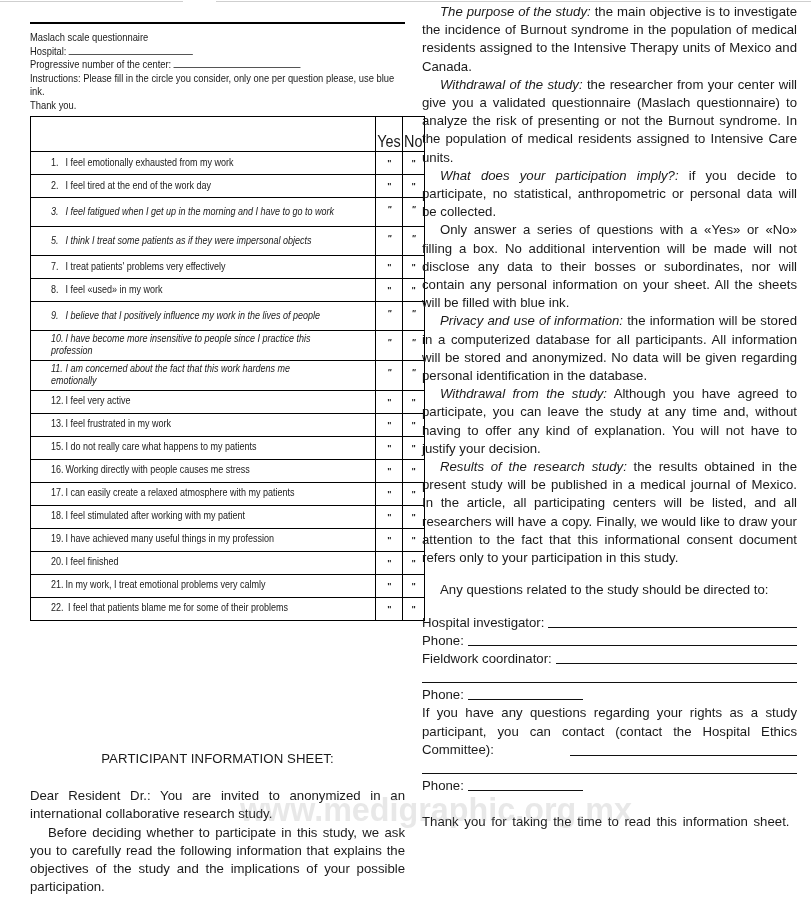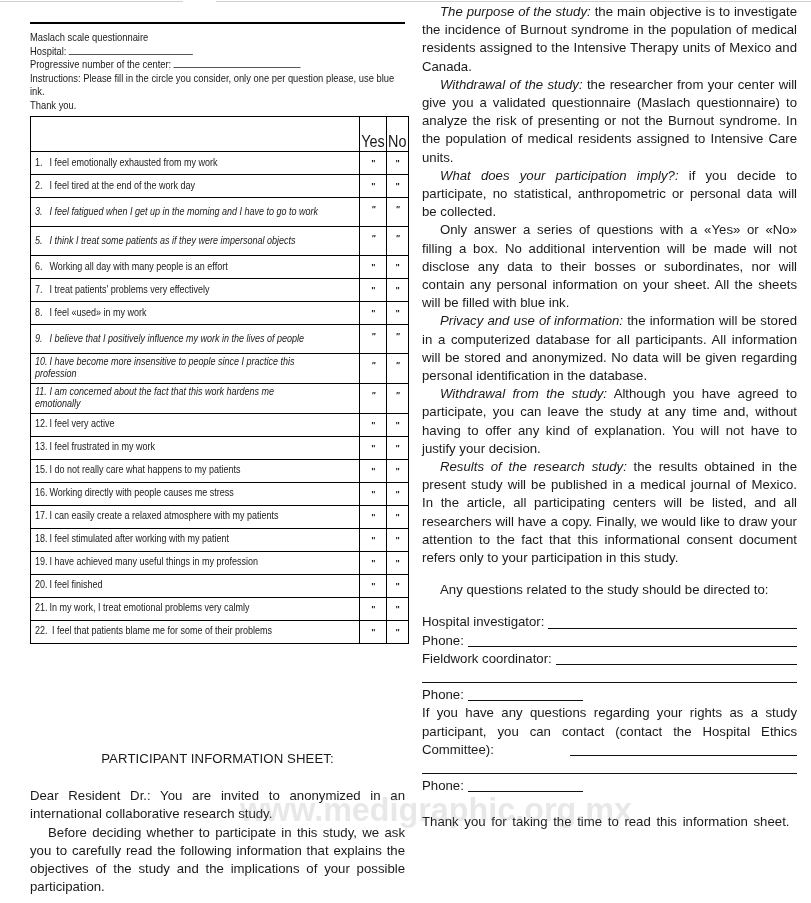--- a/index.html
+++ b/index.html
@@ -11,42 +11,42 @@
 
     
     .left-col { position: absolute; left: 30px; top: 0; width: 375px; }
     .thick-rule { position: absolute; left: 0; top: 22px; width: 375px; height: 2px; background: #000; }
     .form-header { position: absolute; left: 0; top: 31px; width: 375px; font-size: 10.2px; line-height: 13.6px; transform: scaleX(0.92); transform-origin: left top; width: 408px; }
     .form-header .blank { display: inline-block; border-bottom: 1px solid #555; vertical-align: baseline; height: 9px; }
 
     .q-table { position: absolute; left: 0; top: 116px; width: 375px; border-collapse: collapse; border: 1px solid #000; }
     .q-table td, .q-table th { border: 1px solid #000; font-weight: normal; font-size: 10px; }
     .q-table th { height: 25px; }
-    .q-table .q-text { width: 300px; padding: 2px 6px 2px 4px; vertical-align: middle; line-height: 12.4px; }
+    .q-table .q-text { width: 300px; padding: 2px 6px 2px 20px; vertical-align: middle; line-height: 12.4px; }
     .q-table .q-text span.inner { display: block; transform: scaleX(0.9); transform-origin: left center; width: 318px; }
     .q-table .q-num { display: inline-block; width: 16px; }
     .q-table .opt { width: 37px; text-align: center; vertical-align: top; padding-top: 5px; }
     .q-table th.opt { vertical-align: middle; padding-top: 16px; font-size: 16px; }
     .q-table th.opt span { display: inline-block; transform: scaleX(0.9); }
     .opt-mark { display: inline-block; font-size: 9px; line-height: 6px; letter-spacing: -0.5px; color: #222; font-weight: bold; cursor: pointer; }
     .row-1 { height: 23px; }
     .row-2 { height: 29px; font-style: italic; }
 
     .info-title { position: absolute; left: 30px; top: 751px; width: 375px; text-align: center; font-size: 13.2px; letter-spacing: 0.1px; }
     .dear { position: absolute; left: 30px; top: 787px; width: 375px; font-size: 13.2px; line-height: 18.3px; text-align: justify; }
     .indent { text-indent: 18px; }
 
     
     .right-col { position: absolute; left: 422px; top: 3px; width: 375px; font-size: 13.2px; line-height: 18.2px; text-align: justify; }
     .right-col p { text-align: justify; }
     .right-col em { font-style: italic; }
     .spacer { height: 14px; }
     .directed { text-indent: 18px; }
 
-    .fill-line { display: flex; align-items: flex-end; height: 18.2px; }
+    .fill-line { display: flex; align-items: center; height: 18.2px; }
     .fill-line .lbl { white-space: nowrap; padding-right: 4px; }
     .fill-line .ul { flex: 1; border-bottom: 1px solid #111; height: 13px; margin-bottom: 3px; }
     .fill-line .ul.short { flex: 0 0 115px; }
     .full-ul-wrap { height: 18.2px; display: flex; align-items: flex-end; }
     .full-ul-wrap .ul { flex: 1; border-bottom: 1px solid #111; margin-bottom: 3px; }
 
     .watermark { position: absolute; left: 240px; top: 790px; font-size: 34px; font-weight: bold; color: rgba(150,150,150,0.22); letter-spacing: 0px; white-space: nowrap; pointer-events: none; transform: scaleX(0.95); transform-origin: left top; }
   </style>
 </head>
 <body>
@@ -102,27 +102,20 @@
         </tr>
         <tr class="row-2">
           <td class="q-text">
             <span class="inner"><span class="q-num">5.</span><span>I think I treat some patients as if they were impersonal objects</span></span>
           </td>
           <td class="opt"><span class="opt-mark">"</span></td>
           <td class="opt"><span class="opt-mark">"</span></td>
         </tr>
         <tr class="row-1">
           <td class="q-text">
-            <span class="inner"><span class="q-num">6.</span><span>Working all day with many people is an effort</span></span>
-          </td>
-          <td class="opt"><span class="opt-mark">"</span></td>
-          <td class="opt"><span class="opt-mark">"</span></td>
-        </tr>
-        <tr class="row-1">
-          <td class="q-text">
             <span class="inner"><span class="q-num">7.</span><span>I treat patients' problems very effectively</span></span>
           </td>
           <td class="opt"><span class="opt-mark">"</span></td>
           <td class="opt"><span class="opt-mark">"</span></td>
         </tr>
         <tr class="row-1">
           <td class="q-text">
             <span class="inner"><span class="q-num">8.</span><span>I feel «used» in my work</span></span>
           </td>
           <td class="opt"><span class="opt-mark">"</span></td>

